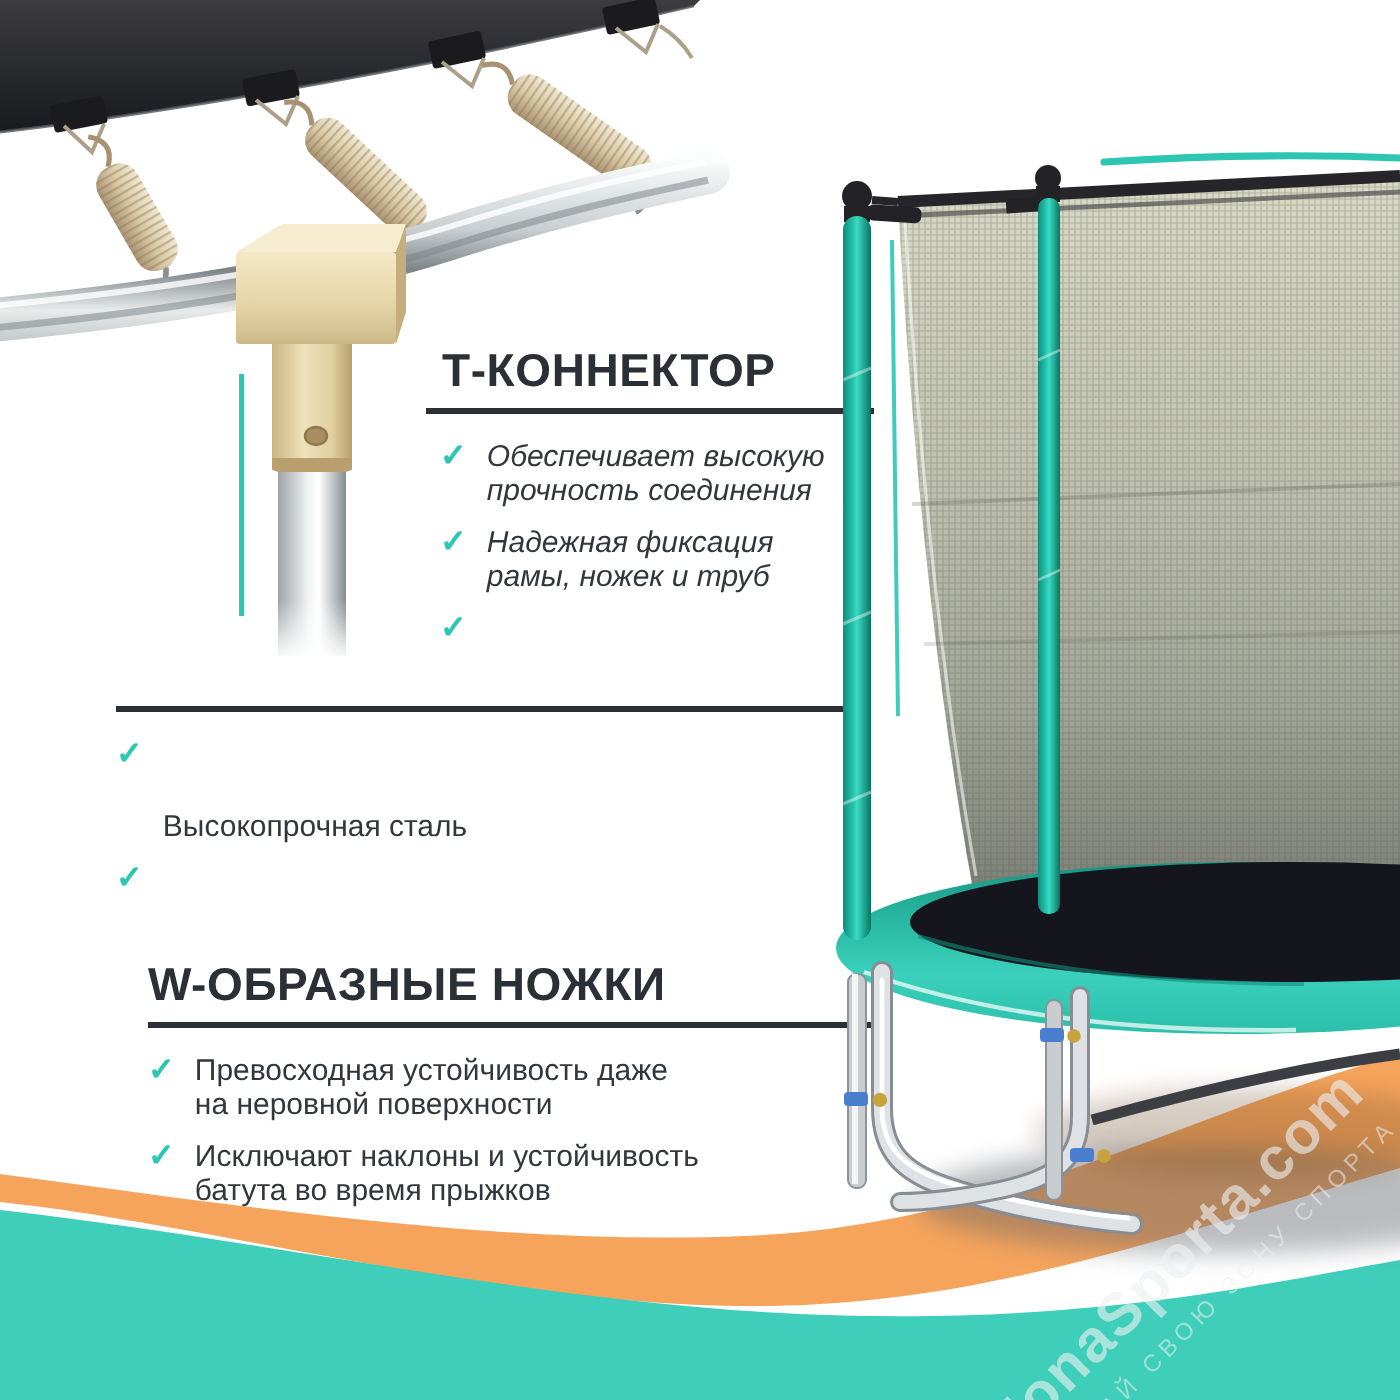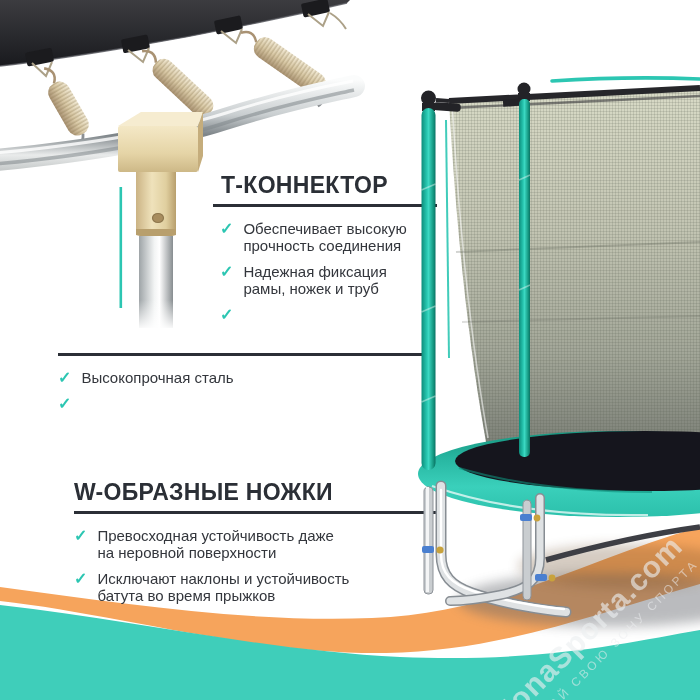--- a/index.html
+++ b/index.html
@@ -11,23 +11,23 @@
   .spec{position:absolute;z-index:2;}
   .spec h2{margin:0;font-size:23px;font-weight:bold;color:#2b2f36;letter-spacing:.3px;line-height:1.2;}
   .rule{border:0;border-top:3px solid #2b2f36;margin:4px 0 0 0;width:100%;}
   .bullets{list-style:none;margin:13px 0 0 0;padding:0;}
   .bullets li{display:flex;gap:10px;margin-bottom:8px;align-items:flex-start;}
   .check{color:#2cc6b2;font-weight:bold;font-size:16px;line-height:17px;flex:0 0 auto;}
   .btxt{font-size:15px;line-height:17.5px;color:#33363c;}
   #sec-tconnector{left:176px;top:172px;width:224px;margin-left:37px;}
   #sec-tconnector h2{padding-left:8px;}
   #sec-tconnector .bullets{padding-left:7px;}
-  #sec-tconnector .btxt{width:186px;}
+  #sec-tconnector .btxt{width:186px;font-style:italic;}
   #sec-rama{left:58px;top:349px;width:372px;}
-  #sec-rama .btxt{width:232px;}
+  #sec-rama .btxt{width:232px;margin-top:36px;}
   #sec-wlegs{left:74px;top:479px;width:372px;}
   #sec-wlegs .btxt{width:254px;}
   
   .watermark{position:absolute;z-index:5;width:420px;right:-105px;bottom:38px;
              transform:rotate(-45deg);text-align:center;pointer-events:none;}
   .wm-big{font-size:30px;font-weight:bold;color:rgba(236,239,241,.62);letter-spacing:1px;}
   .wm-small{font-size:12px;color:rgba(236,239,241,.55);letter-spacing:3px;margin-top:4px;}
 </style>
 </head>
 <body>

